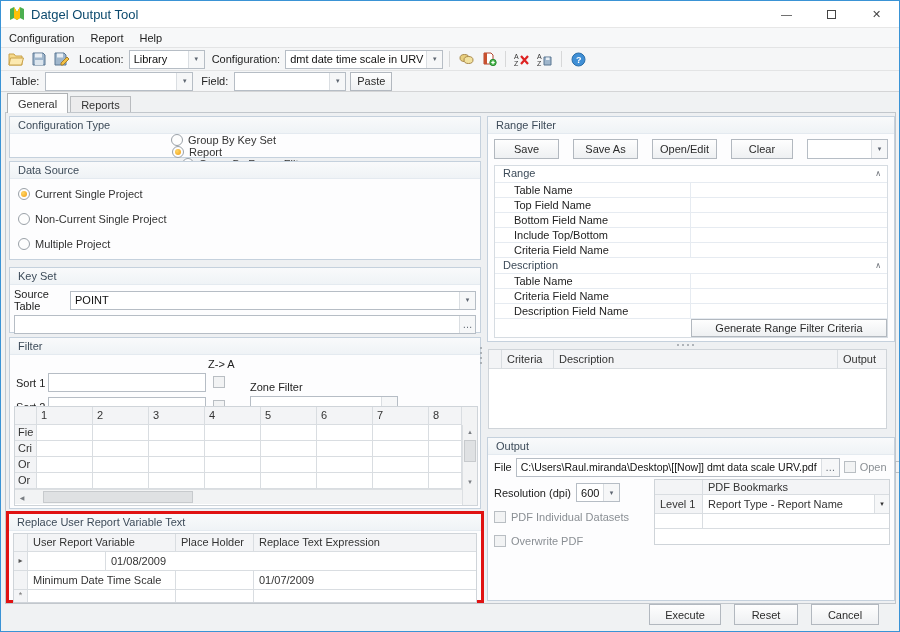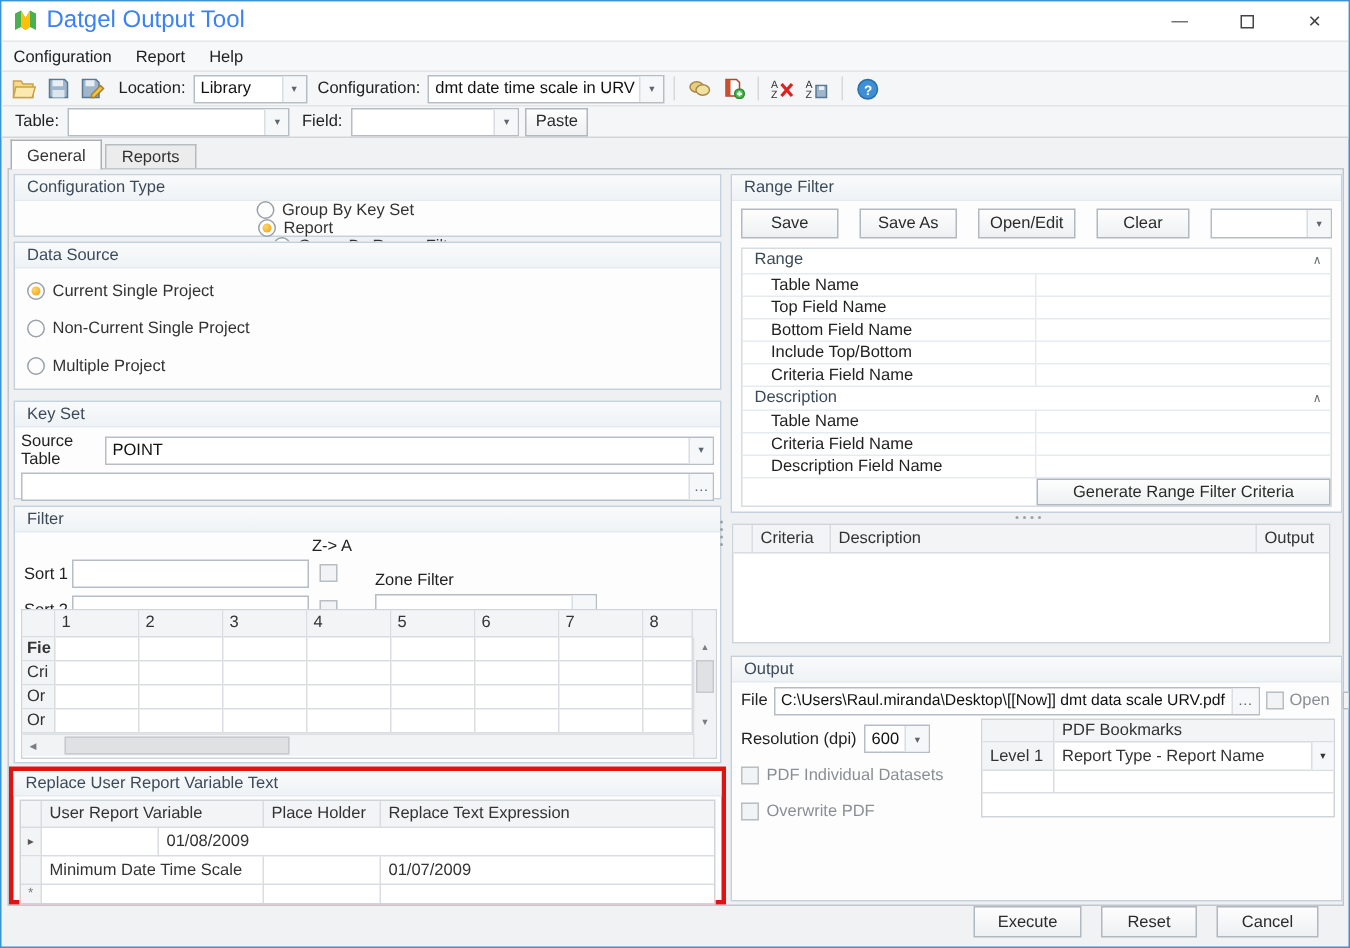--- a/index.html
+++ b/index.html
@@ -3,21 +3,21 @@
 <meta charset="utf-8">
 <style>
   * { margin:0; padding:0; box-sizing:border-box; }
   html,body { width:900px; height:632px; background:#fff; }
   body { font-family:"Liberation Sans","DejaVu Sans",sans-serif; font-size:11px; color:#333; }
   .window { position:relative; width:900px; height:632px; border:1px solid #3a93d5; background:#f0f2f3; overflow:hidden; }
 
   
   .titlebar { position:absolute; left:0; top:0; width:898px; height:26px; background:#fff; display:flex; align-items:center; }
   .app-icon { width:16px; height:16px; margin-left:8px; margin-right:6px; }
-  .title-text { font-size:16px; color:#3b82f6; }
+  .title-text { font-size:13px; color:#0c4a6e; }
   .caption-btns { margin-left:auto; display:flex; height:26px; }
   .cap-btn { width:45px; height:26px; display:flex; align-items:center; justify-content:center; color:#444; font-size:11px; }
   .max-box { width:9px; height:9px; border:1px solid #444; display:inline-block; }
 
   
   .menubar { position:absolute; left:0; top:26px; width:898px; height:20px; background:#f7f8f9; border-top:1px solid #e7e7e7; display:flex; align-items:center; }
   .menu-item { padding:0 8px; height:20px; line-height:20px; color:#222; }
   .toolbar1 { position:absolute; left:0; top:46px; width:898px; height:23px; background:#f5f6f7; border-top:1px solid #e3e4e5; display:flex; align-items:center; gap:3px; padding-left:5px; }
   .toolbar2 { position:absolute; left:0; top:69px; width:898px; height:22px; background:#f5f6f7; border-top:1px solid #e3e4e5; border-bottom:1px solid #d4d5d6; display:flex; align-items:center; gap:4px; padding-left:5px; }
   .tb-icon { width:20px; height:19px; display:flex; align-items:center; justify-content:center; }
@@ -262,21 +262,21 @@
         <span class="ghead cellb" style="width:56px;padding:2px 4px;">2</span>
         <span class="ghead cellb" style="width:56px;padding:2px 4px;">3</span>
         <span class="ghead cellb" style="width:56px;padding:2px 4px;">4</span>
         <span class="ghead cellb" style="width:56px;padding:2px 4px;">5</span>
         <span class="ghead cellb" style="width:56px;padding:2px 4px;">6</span>
         <span class="ghead cellb" style="width:56px;padding:2px 4px;">7</span>
         <span class="ghead cellb" style="flex:1;padding:2px 4px;">8</span>
         <span class="sb" style="width:15px;"></span>
       </div>
       <div style="position:relative;height:64px;">
-        <div style="display:flex;height:16px;font-weight:bold;">
+        <div style="display:flex;height:16px;">
           <span class="ghead cellb" style="width:22px;padding:1px 3px;overflow:hidden;">Fie</span>
           <span class="cellb" style="width:56px;"></span>
             <span class="cellb" style="width:56px;"></span>
             <span class="cellb" style="width:56px;"></span>
             <span class="cellb" style="width:56px;"></span>
             <span class="cellb" style="width:56px;"></span>
             <span class="cellb" style="width:56px;"></span>
             <span class="cellb" style="width:56px;"></span>
             <span class="cellb" style="flex:1;"></span>
           <span style="width:15px;"></span>

